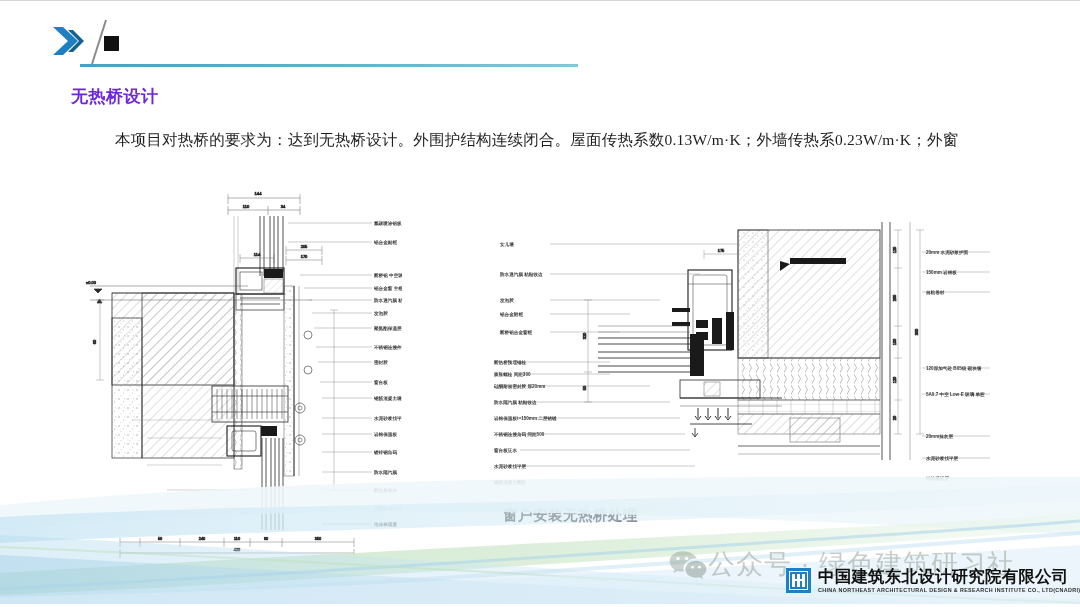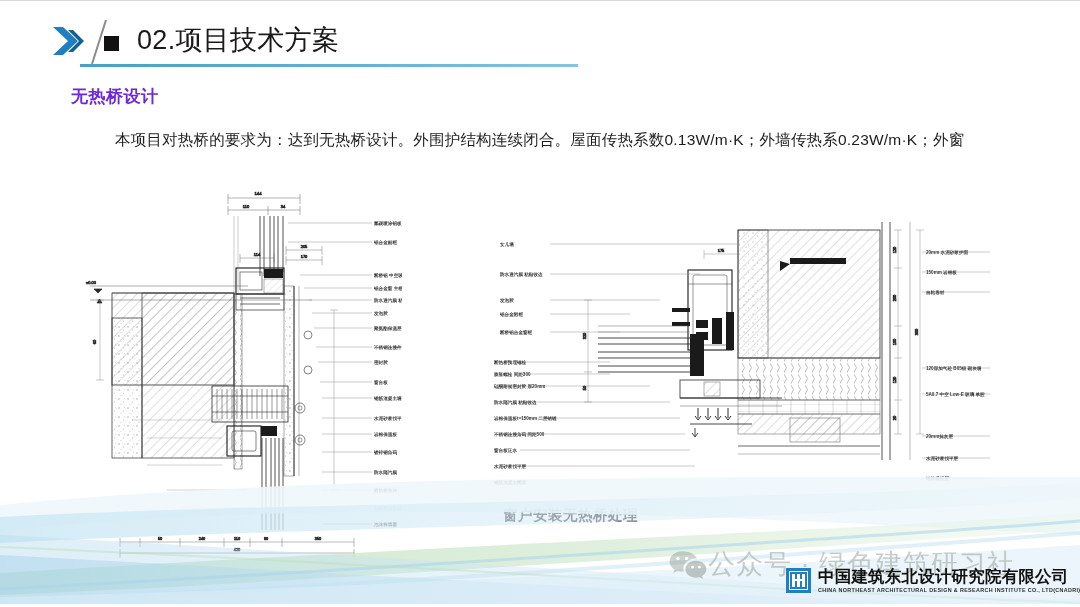--- a/index.html
+++ b/index.html
@@ -19,21 +19,21 @@
   .ttl{position:absolute;left:137px;top:20px;font-size:27px;color:#1a1a1a;
        letter-spacing:.3px;white-space:nowrap;line-height:40px;font-weight:400;}
   .hrule{position:absolute;left:80px;top:64px;width:498px;height:2.5px;
          background:linear-gradient(90deg,#4a9fc4 0%,#62b3cf 55%,#84c6dc 100%);}
 
   
   .subttl{position:absolute;left:71px;top:85px;font-size:17px;font-weight:bold;
           color:#6d28d9;letter-spacing:.5px;}
   .para{position:absolute;left:73px;top:124px;width:940px;font-size:15.5px;
         color:#1d1d1d;line-height:32px;letter-spacing:.2px;}
-  .para .ind{padding-left:42px;display:block;}
+  .para .ind{padding-left:42px;display:block;font-family:Liberation Serif, serif;}
 
   
   .dwg{position:absolute;background:#fff;}
   .dwg svg{display:block;}
   #dwg-left{left:72px;top:190px;width:330px;height:375px;}
   #dwg-right{left:490px;top:222px;width:510px;height:290px;}
   .cap{position:absolute;left:503px;top:506px;font-size:14.5px;font-weight:bold;
        color:#111;letter-spacing:.5px;}
 
   
@@ -71,21 +71,20 @@
       <path d="M1 1 L16 15 L1 29 L11 29 L26 15 L11 1 Z" fill="#1f7fc4"></path>
       <path d="M16 4 L27 15 L16 26 L21 26 L32 15 L21 4 Z" fill="#14608f"></path>
     </svg>
 
     <svg class="slash" viewBox="0 0 22 48">
       <path d="M18 2 L4 46" stroke="#8b8b8b" stroke-width="2" fill="none"></path>
     </svg>
 
     <div class="sq"></div>
 
-    <div class="ttl">02.项目技术方案</div>
 
     <div class="hrule"></div>
   </div>
 
   <div class="subttl">无热桥设计</div>
 
   <div class="para">
     <span class="ind">本项目对热桥的要求为：达到无热桥设计。外围护结构连续闭合。屋面传热系数0.13W/m·K；外墙传热系0.23W/m·K；外窗</span>
   </div>
 

